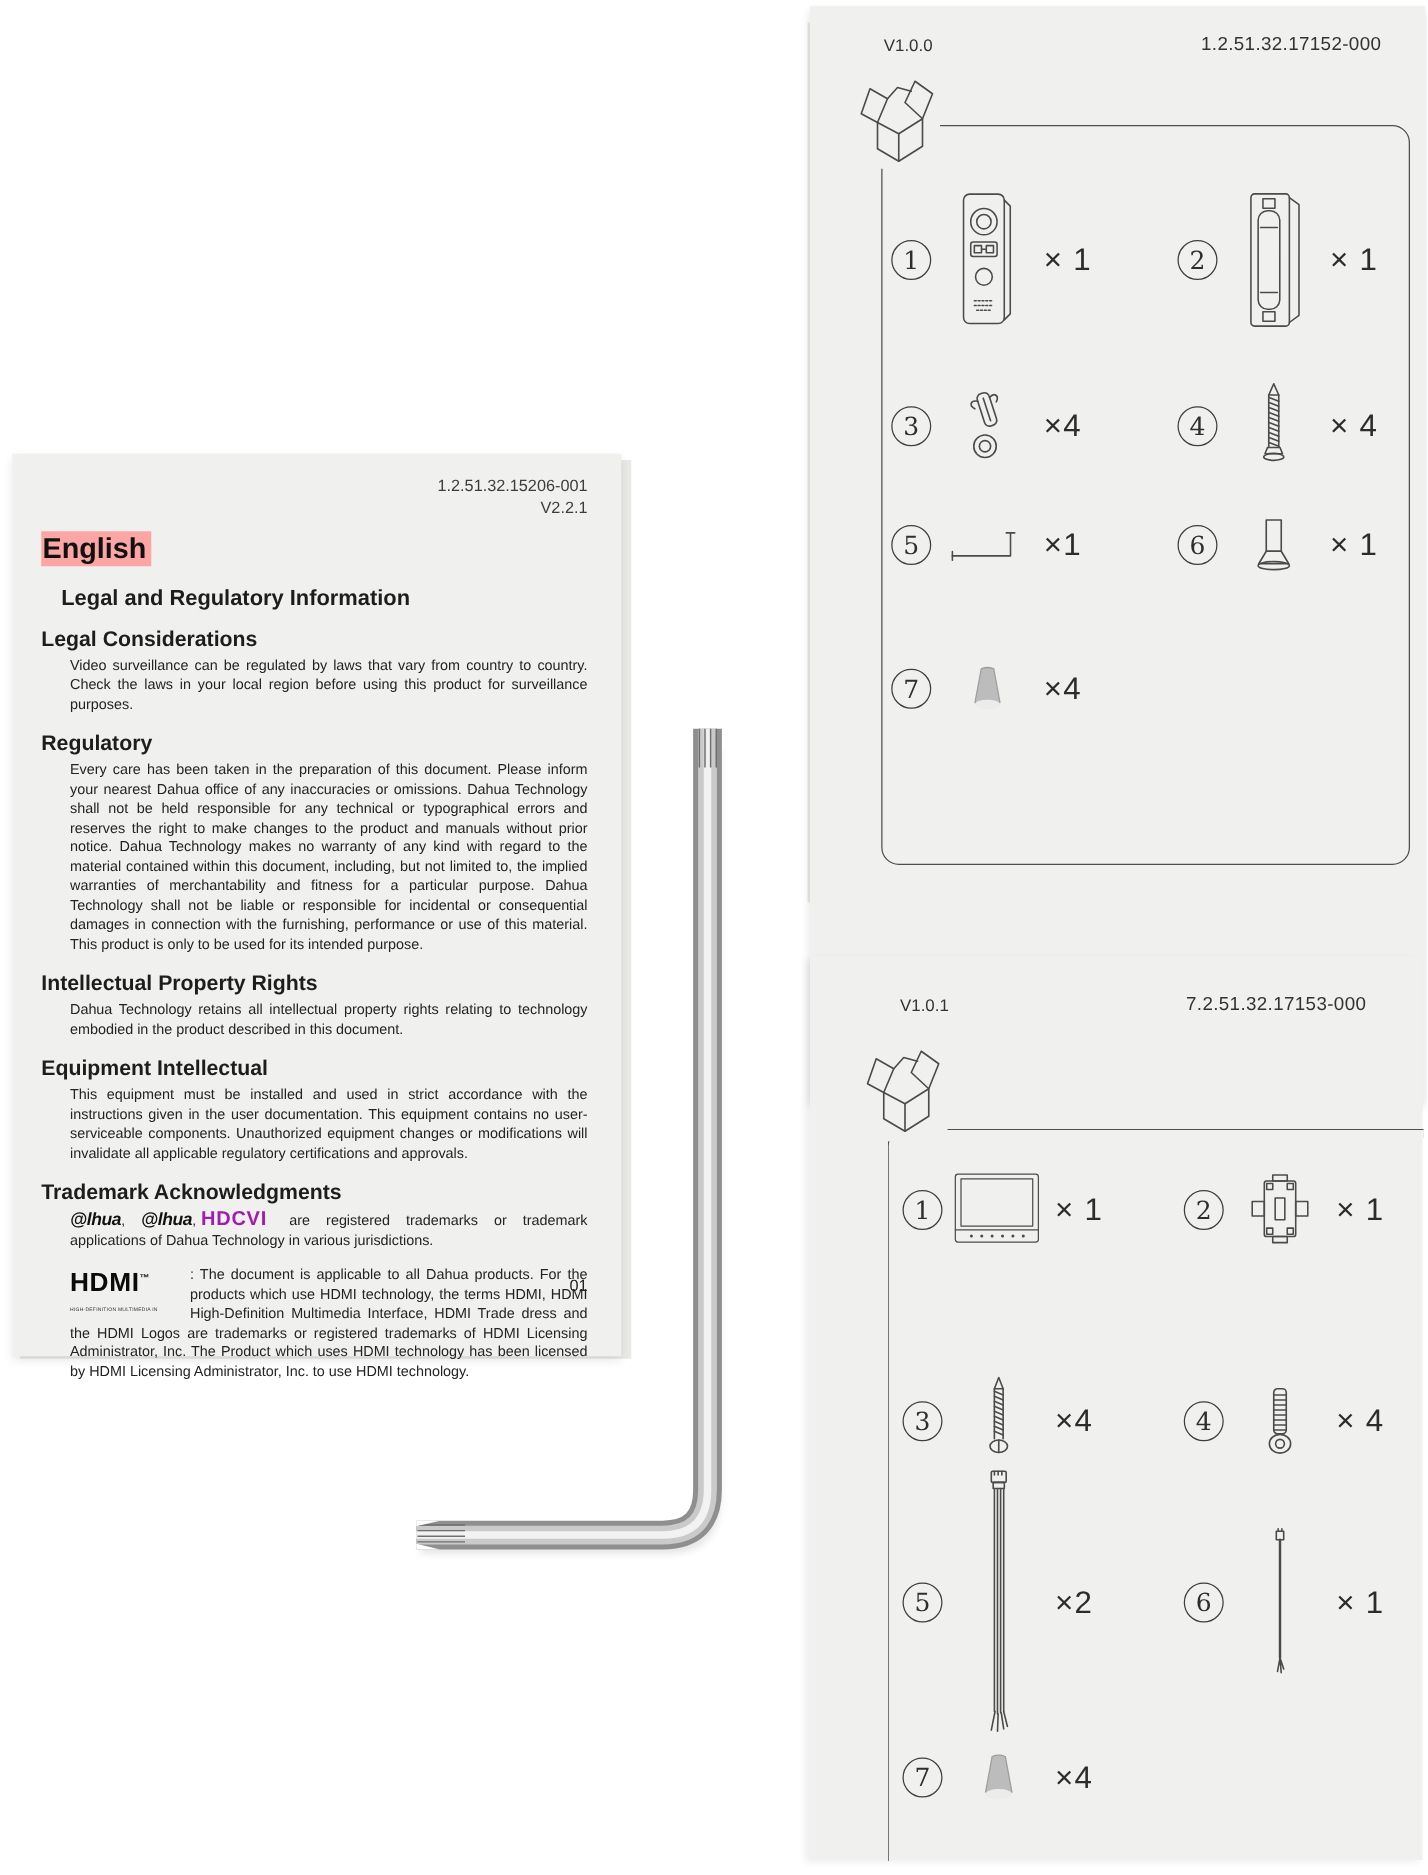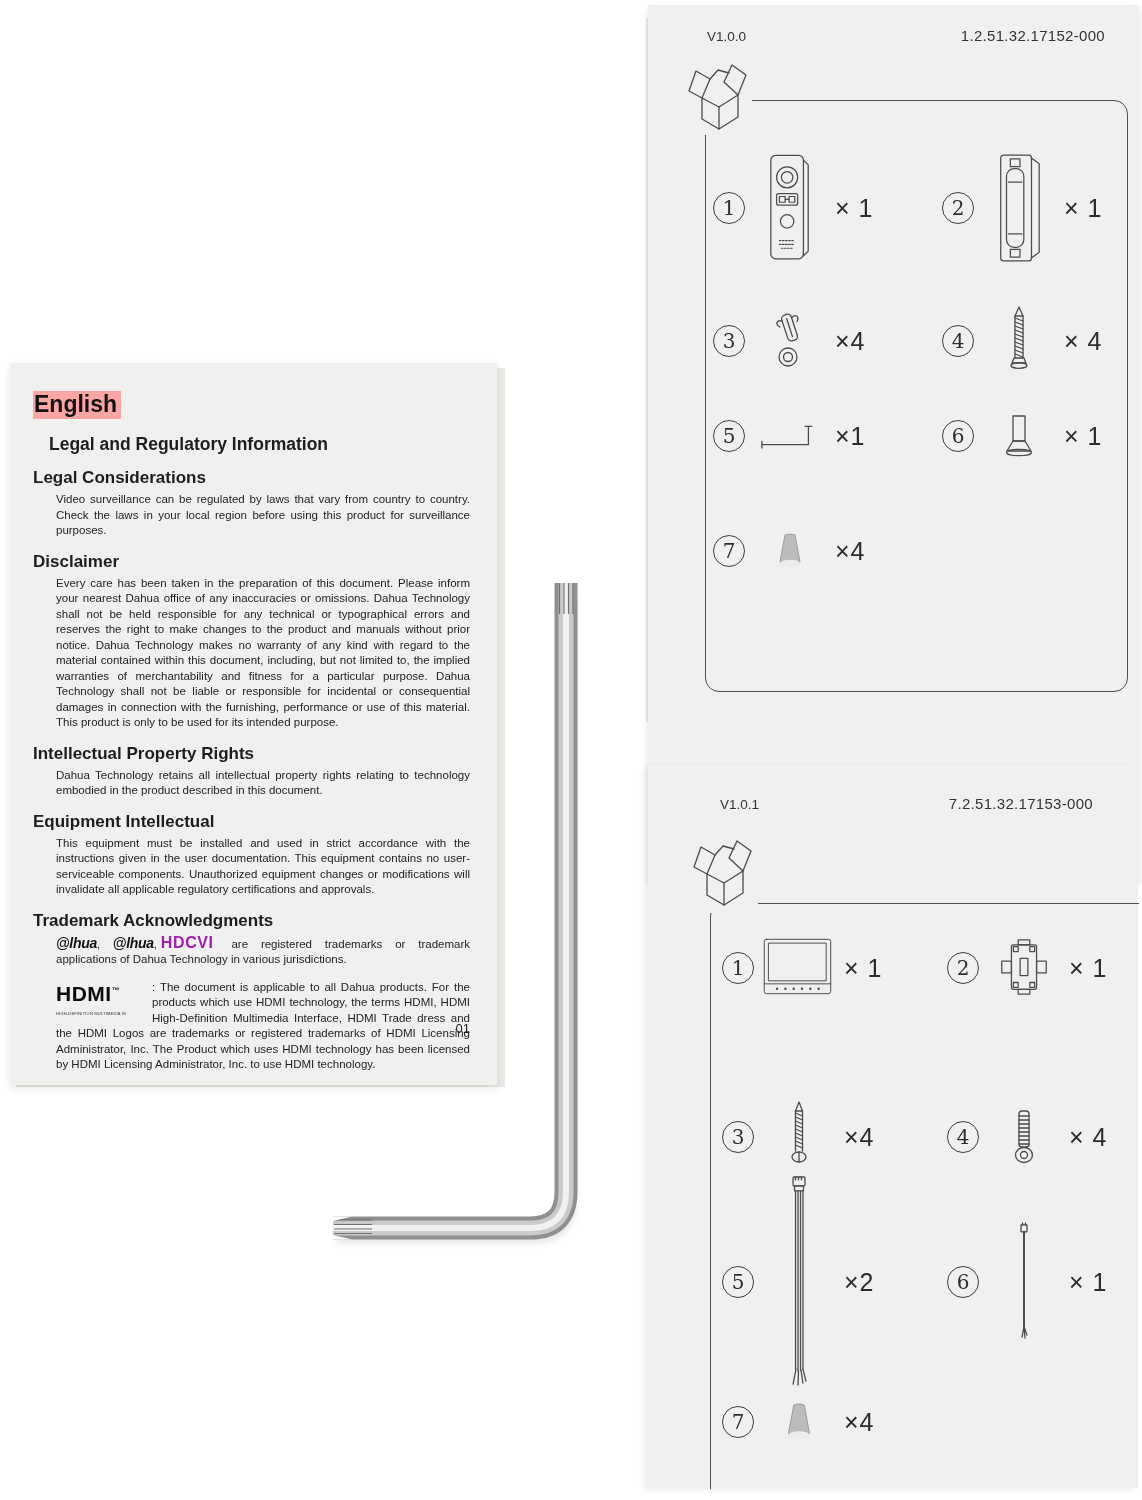--- a/index.html
+++ b/index.html
@@ -51,27 +51,31 @@
 </style>
 </head>
 <body>
 
 <div class="canvas">
 
   <div class="sheet-behind legal-behind"></div>
   <div class="sheet-behind pl1-behind"></div>
 
   <div class="doc legal">
+    <div class="doc-id">
+      <div>1.2.51.32.15206-001</div>
+      <div>V2.2.1</div>
+    </div>
     <h1 class="lang"><span>English</span></h1>
     <h2 class="main-h">Legal and Regulatory Information</h2>
 
     <h3 class="sec-h">Legal Considerations</h3>
     <p class="body">Video surveillance can be regulated by laws that vary from country to country. Check the laws in your local region before using this product for surveillance purposes.</p>
 
-    <h3 class="sec-h">Disclaimer</h3>
+    <h3 class="sec-h">Regulatory</h3>
     <p class="body">Every care has been taken in the preparation of this document. Please inform your nearest Dahua office of any inaccuracies or omissions. Dahua Technology shall not be held responsible for any technical or typographical errors and reserves the right to make changes to the product and manuals without prior notice. Dahua Technology makes no warranty of any kind with regard to the material contained within this document, including, but not limited to, the implied warranties of merchantability and fitness for a particular purpose. Dahua Technology shall not be liable or responsible for incidental or consequential damages in connection with the furnishing, performance or use of this material. This product is only to be used for its intended purpose.</p>
 
     <h3 class="sec-h">Intellectual Property Rights</h3>
     <p class="body">Dahua Technology retains all intellectual property rights relating to technology embodied in the product described in this document.</p>
 
     <h3 class="sec-h">Equipment Intellectual</h3>
     <p class="body">This equipment must be installed and used in strict accordance with the instructions given in the user documentation. This equipment contains no user-serviceable components. Unauthorized equipment changes or modifications will invalidate all applicable regulatory certifications and approvals.</p>
 
     <h3 class="sec-h">Trademark Acknowledgments</h3>
     <p class="body">

